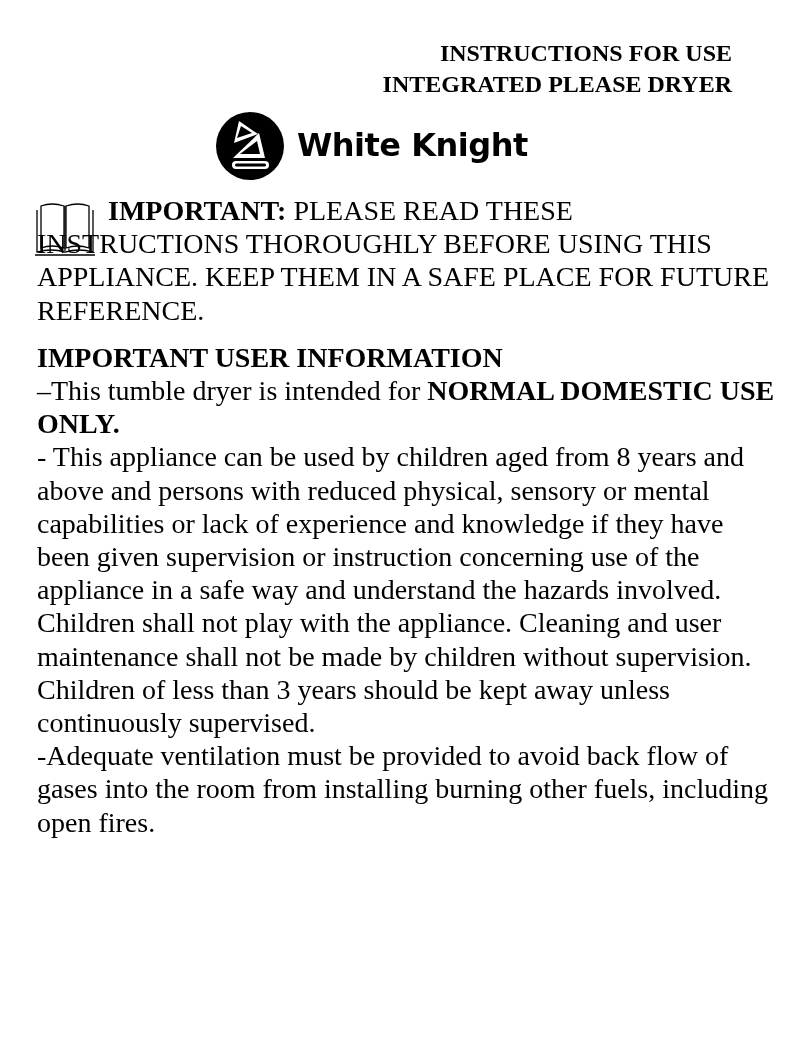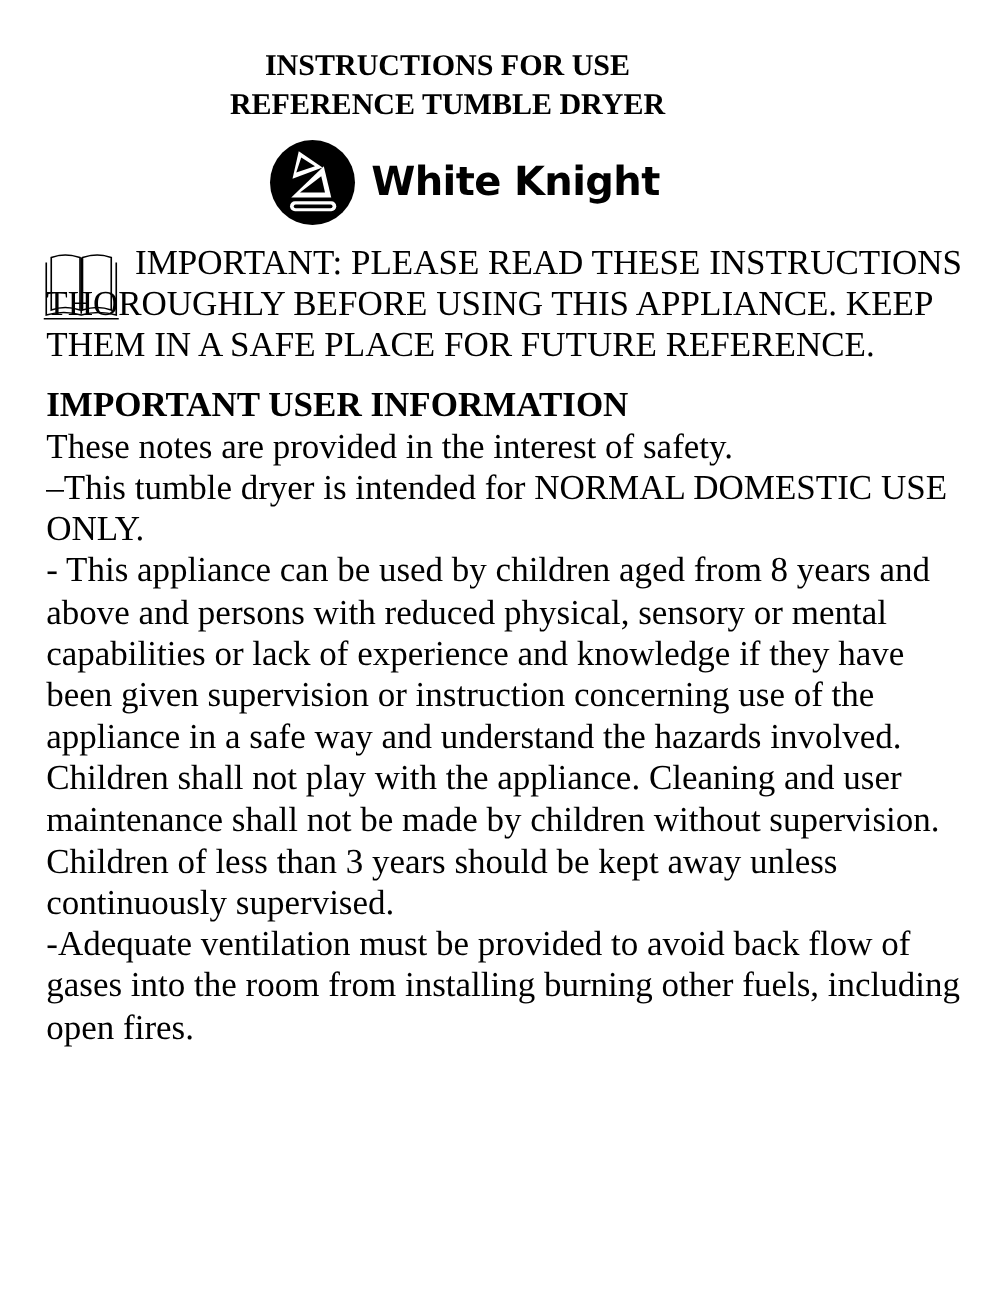--- a/index.html
+++ b/index.html
@@ -10,24 +10,24 @@
     body {
       width: 802px;
       height: 1037px;
       position: relative;
       overflow: hidden;
       color: #000;
       font-family: "Liberation Serif", "DejaVu Serif", serif;
     }
     .title-block {
       position: absolute;
-      left: 0;
+      left: 16px;
       top: 38px;
       width: 716px;
-      text-align: center;
+      text-align: right;
       font-weight: bold;
       font-size: 24px;
       line-height: 31px;
     }
     .title-line { display: block; }
     .logo {
       position: absolute;
       left: 215px;
       top: 111px;
       height: 70px;
@@ -67,29 +67,29 @@
       height: 56px;
       text-indent: 0;
     }
     .section {
       margin-top: 14px;
     }
     .section-heading {
       font-weight: bold;
       display: block;
     }
-    .bold { font-weight: normal; }
+    .bold { font-weight: bold; }
     .para { display: block; }
   </style>
 </head>
 <body>
 
 <div class="title-block">
   <span class="title-line">INSTRUCTIONS FOR USE</span>
-  <span class="title-line">REFERENCE TUMBLE DRYER</span>
+  <span class="title-line">INTEGRATED PLEASE DRYER</span>
 </div>
 
 <div class="logo">
   <svg class="logo-mark" viewBox="0 0 70 70">
     <circle cx="35" cy="35" r="34" fill="#000"></circle>
 
     <polygon points="24,10 43,23 19,32" fill="#fff"></polygon>
     <polygon points="26,15 37,22 22,27" fill="#000"></polygon>
 
     <polygon points="44,22 50,47 18,47" fill="#fff"></polygon>
@@ -108,19 +108,18 @@
       <path d="M7 6 Q18 2 30 6 L30 48 Q18 44 7 48 Z"></path>
       <path d="M55 6 Q44 2 32 6 L32 48 Q44 44 55 48 Z"></path>
       <path d="M3 10 L3 52 Q17 48 31 52 Q45 48 59 52 L59 10"></path>
       <line x1="31" y1="6" x2="31" y2="51"></line>
       <line x1="1" y1="55" x2="61" y2="55"></line>
     </svg><span class="bold">IMPORTANT:</span><span> PLEASE READ THESE INSTRUCTIONS THOROUGHLY BEFORE USING THIS APPLIANCE. KEEP THEM IN A SAFE PLACE FOR FUTURE REFERENCE.</span>
   </div>
 
   <div class="section">
     <span class="section-heading">IMPORTANT USER INFORMATION</span>
-    <span class="para bold">These notes are provided in the interest of safety.</span>
     <span class="para"><span>–This tumble dryer is intended for </span><span class="bold">NORMAL DOMESTIC USE ONLY.</span></span>
     <span class="para">- This appliance can be used by children aged from 8 years and above and persons with reduced physical, sensory or mental capabilities or lack of experience and knowledge if they have been given supervision or instruction concerning use of the appliance in a safe way and understand the hazards involved. Children shall not play with the appliance. Cleaning and user maintenance shall not be made by children without supervision. Children of less than 3 years should be kept away unless continuously supervised.</span>
     <span class="para">-Adequate ventilation must be provided to avoid back flow of gases into the room from installing burning other fuels, including open fires.</span>
   </div>
 
 </div>
 
 </body></html>

